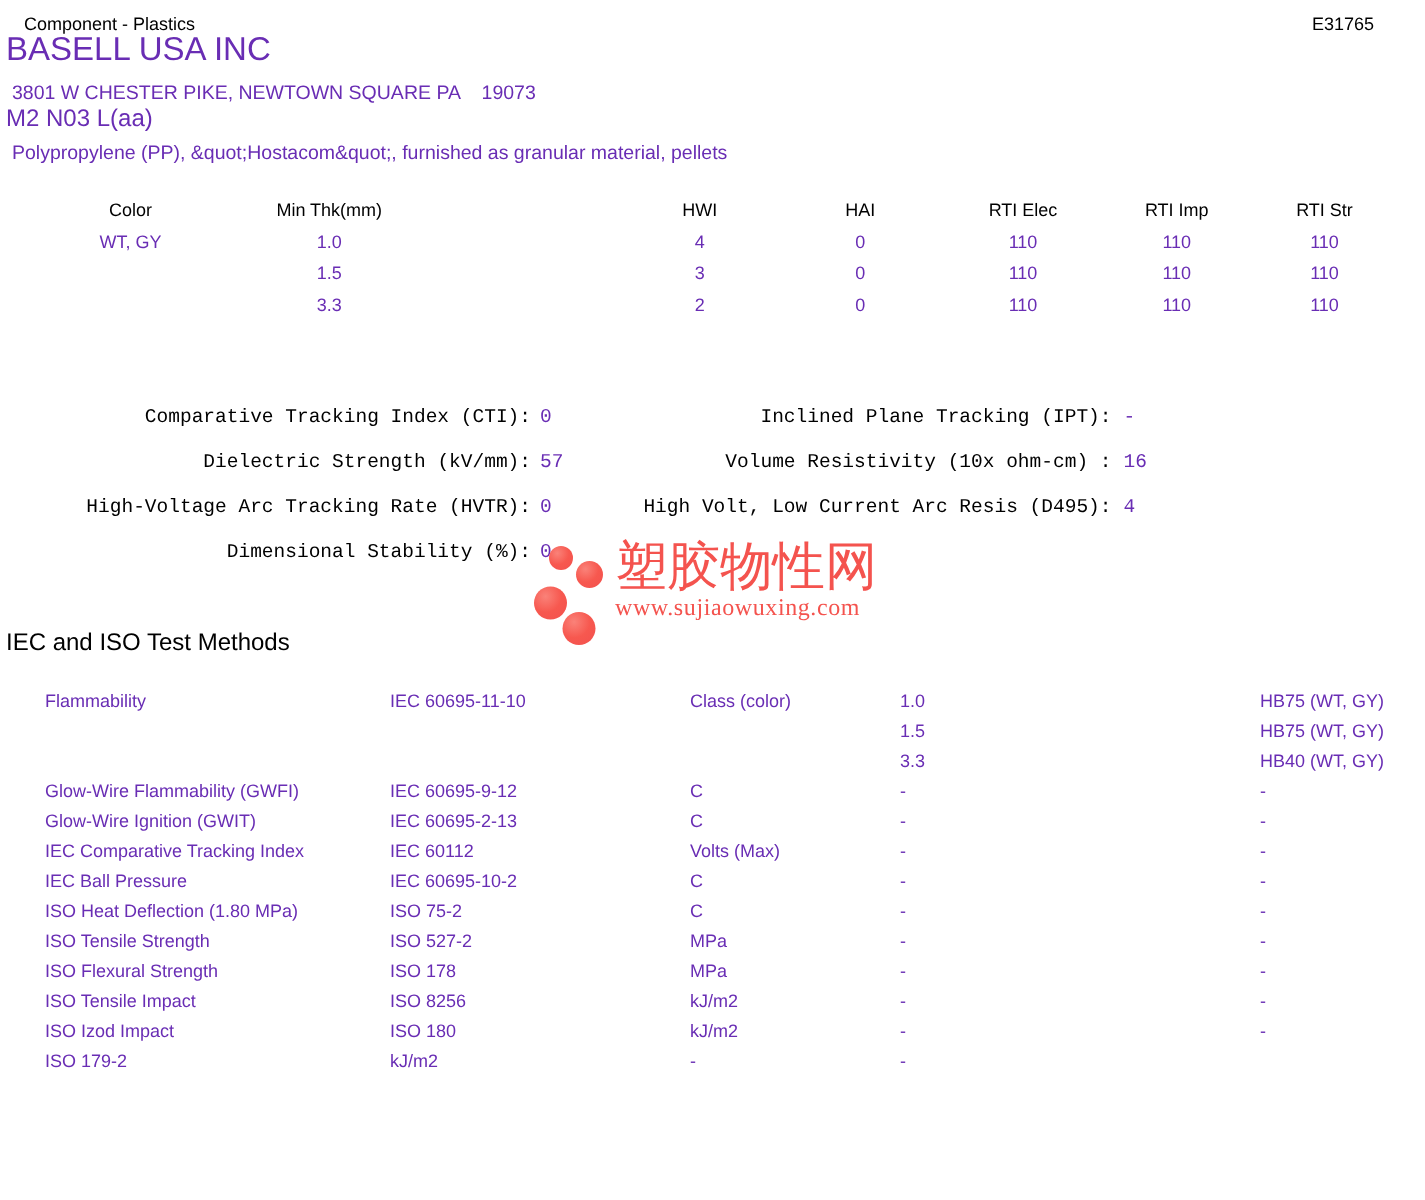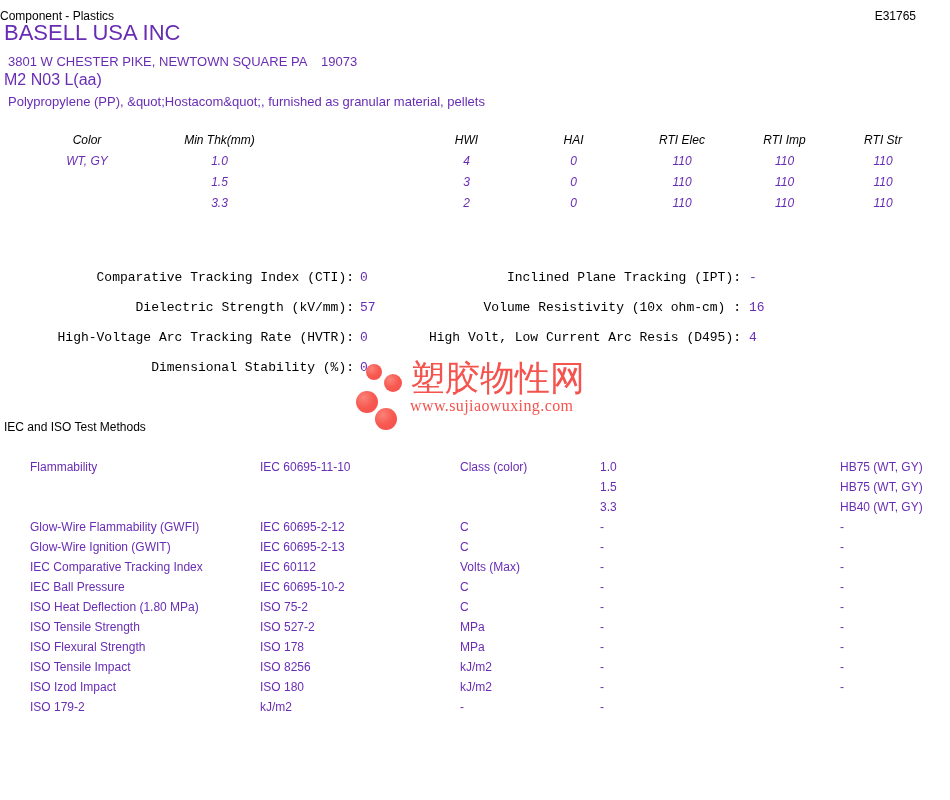--- a/index.html
+++ b/index.html
@@ -10,31 +10,31 @@
   }
   html,body{margin:0;padding:0;}
   body{
     width:950px;height:800px;background:#ffffff;overflow:hidden;position:relative;
     font-family:"Liberation Sans", sans-serif;color:var(--ink);
     -webkit-font-smoothing:antialiased;
   }
   .abs{position:absolute;}
 
   
-  .doc-type{left:0;top:9px;font-size:12px;}
+  .doc-type{left:16px;top:9px;font-size:12px;}
   .file-no{right:34px;top:9px;font-size:12px;}
 
   
   .company{left:4px;top:20px;font-size:22px;color:var(--purple);}
   .address{left:8px;top:54px;font-size:13px;color:var(--purple);white-space:pre;}
   .model{left:4px;top:71px;font-size:16px;color:var(--purple);}
   .description{left:8px;top:94px;font-size:13px;color:var(--purple);white-space:pre;}
 
   
-  .ratings{left:20px;top:130px;width:913px;font-style:italic;}
+  .ratings{left:20px;top:130px;width:913px;}
   .rrow{display:flex;height:21px;line-height:21px;font-size:12px;}
   .rrow>div{text-align:center;overflow:hidden;}
   .rrow>div:nth-child(1){width:134px;}
   .rrow>div:nth-child(2){width:131px;}
   .rrow>div:nth-child(3){width:129px;margin-top:32px;}
   .rrow>div:nth-child(4){width:105px;}
   .rrow>div:nth-child(5){width:109px;}
   .rrow>div:nth-child(6){width:108px;}
   .rrow>div:nth-child(7){width:97px;}
   .rrow>div:nth-child(8){width:100px;}
@@ -58,21 +58,21 @@
   .wm-name{
     font-size:35px;line-height:37px;color:var(--wm-red);
     font-family:"DejaVu Sans", sans-serif;letter-spacing:0px;white-space:nowrap;
   }
   .wm-url{
     font-size:16px;line-height:17px;color:var(--wm-red);
     font-family:"Liberation Serif", serif;letter-spacing:0.4px;white-space:nowrap;
   }
 
   
-  .iso-title{left:4px;top:420px;font-size:12px;font-weight:400;margin:0;color:var(--ink);}
+  .iso-title{left:4px;top:420px;font-size:16px;font-weight:400;margin:0;color:var(--ink);}
   .iso-table{left:30px;top:457px;width:920px;}
   .irow{display:flex;height:20px;line-height:20px;font-size:12px;}
   .irow>div{overflow:hidden;white-space:nowrap;}
   .irow>div:nth-child(1){width:230px;}
   .irow>div:nth-child(2){width:200px;}
   .irow>div:nth-child(3){width:140px;}
   .irow>div:nth-child(4){width:240px;}
   .irow>div:nth-child(5){width:110px;}
   .ihead>div{color:var(--ink);}
   #iso-body .irow>div{color:var(--purple);}
@@ -200,21 +200,21 @@
       </div>
       <div class="irow">
         <div></div>
         <div></div>
         <div></div>
         <div>3.3</div>
         <div>HB40 (WT, GY)</div>
       </div>
       <div class="irow">
         <div>Glow-Wire Flammability (GWFI)</div>
-        <div>IEC 60695-2-12</div>
+        <div>IEC 60695-9-12</div>
         <div>C</div>
         <div>-</div>
         <div>-</div>
       </div>
       <div class="irow">
         <div>Glow-Wire Ignition (GWIT)</div>
         <div>IEC 60695-2-13</div>
         <div>C</div>
         <div>-</div>
         <div>-</div>

